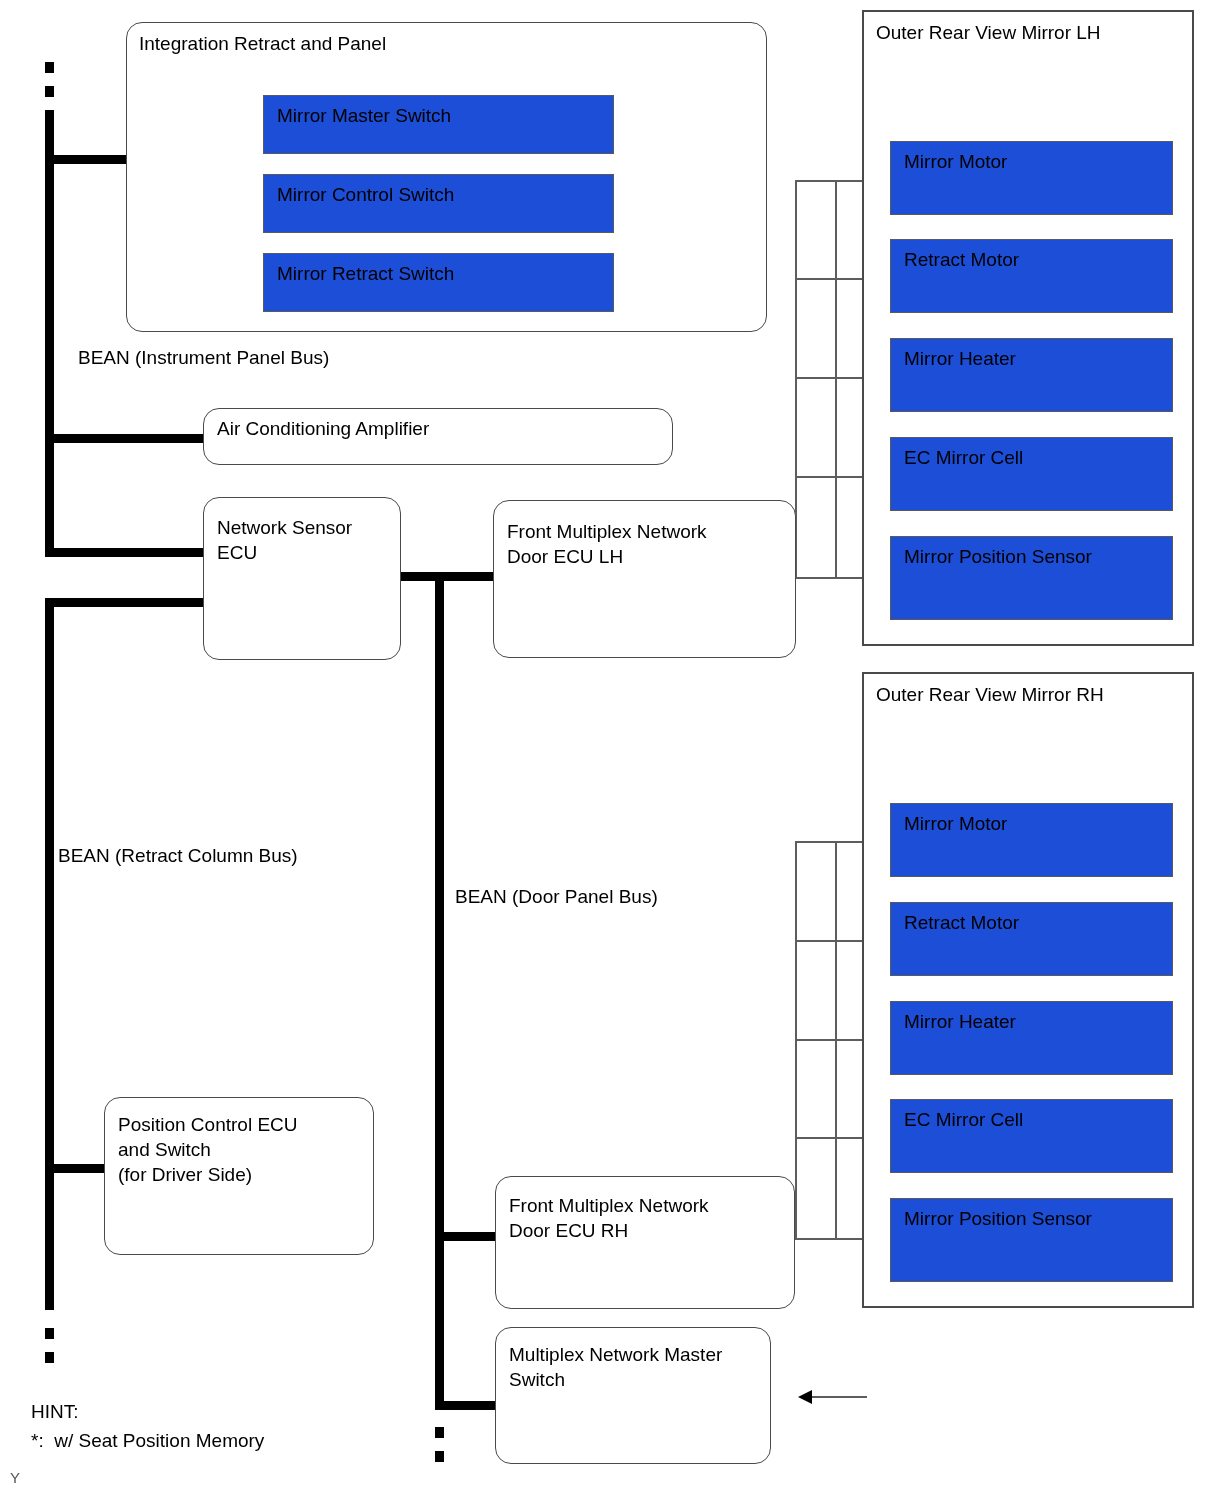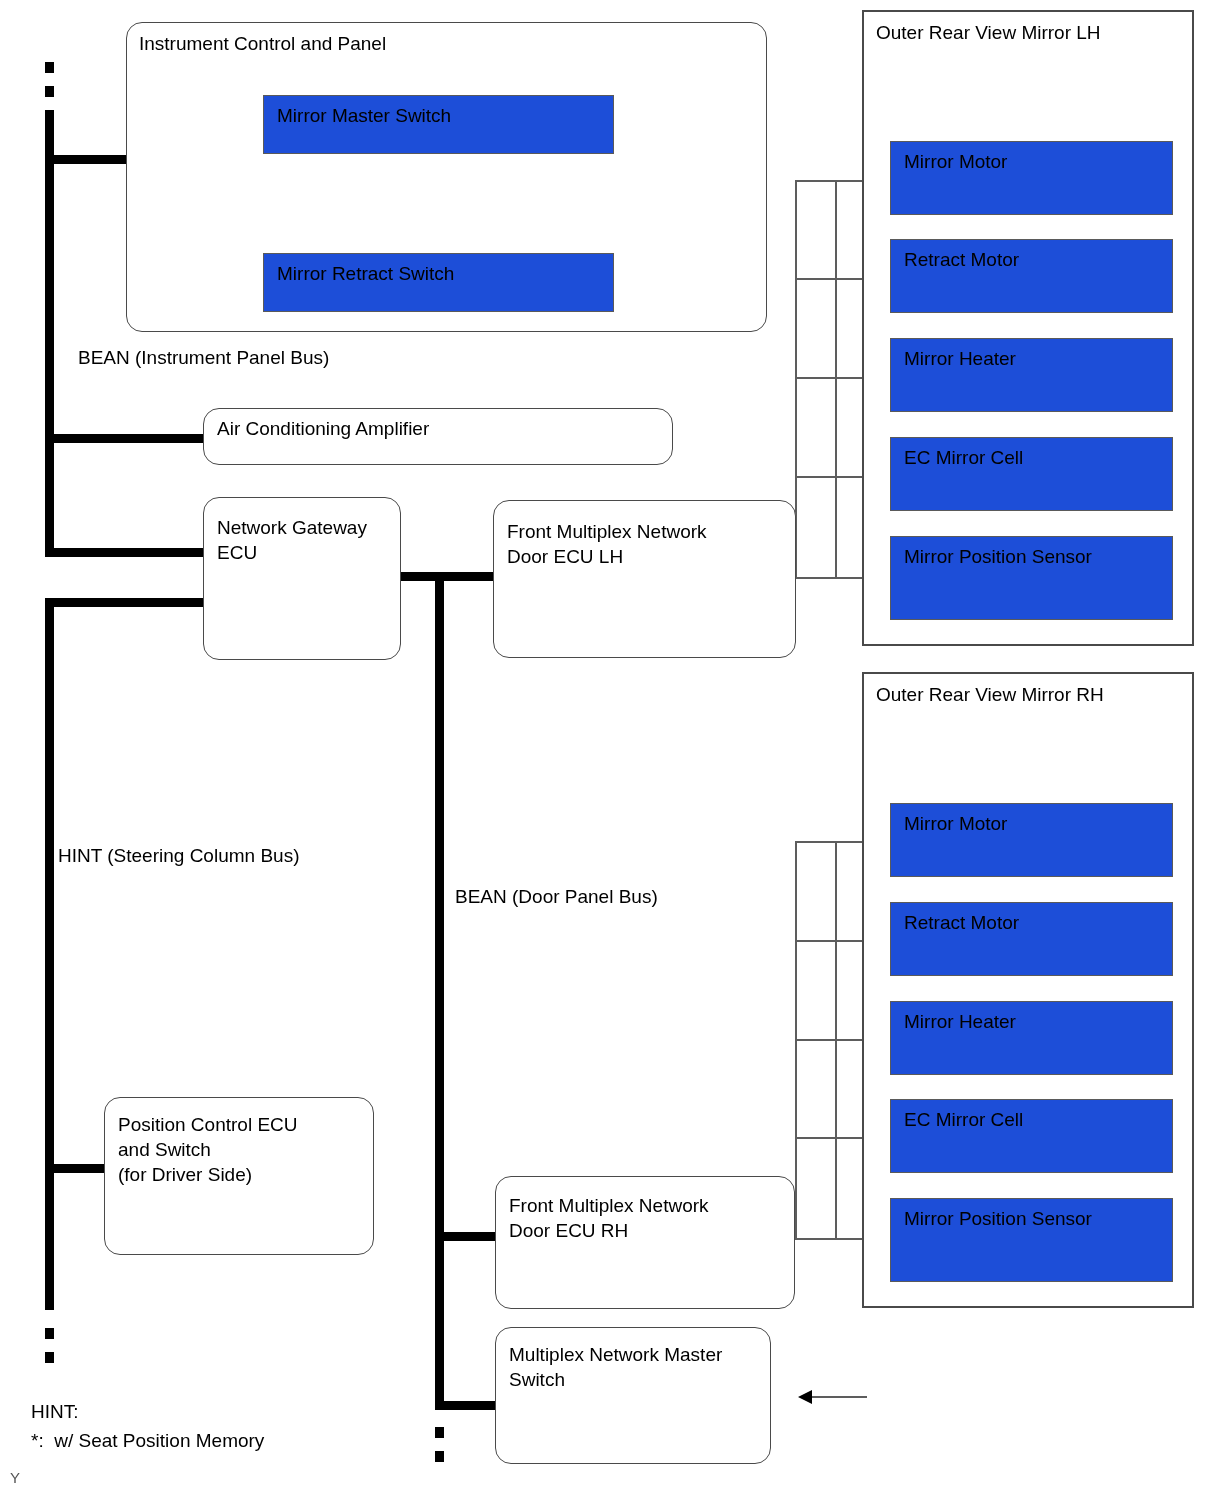--- a/index.html
+++ b/index.html
@@ -178,42 +178,45 @@
   <div class="sig-h" style="left:795px; top:1137px; width:95px;"></div>
   <div class="arrow-r" style="left:862px; top:1131px;"></div>
 
   <div class="sig-h" style="left:795px; top:1238px; width:95px;"></div>
   <div class="arrow-r" style="left:862px; top:1232px;"></div>
 
   <div class="sig-h" style="left:812px; top:1396px; width:55px;"></div>
   <div class="arrow-l" style="left:798px; top:1390px;"></div>
 
   <div class="rbox" style="left:126px; top:22px; width:641px; height:310px;">
-    <div class="panellbl">Instrument Control and Panel</div>
+    <div class="panellbl">Integration Retract and Panel</div>
 
     <div class="sbox" style="left:136px; top:72px; width:351px; height:59px;">
       <div class="boxlbl">Mirror Master Switch</div>
     </div>
 
+    <div class="sbox" style="left:136px; top:151px; width:351px; height:59px;">
+      <div class="boxlbl">Mirror Control Switch</div>
+    </div>
 
     <div class="sbox" style="left:136px; top:230px; width:351px; height:59px;">
       <div class="boxlbl">Mirror Retract Switch</div>
     </div>
   </div>
 
   <div class="lbl" style="left:62px; top:345px;margin-left:16px;">BEAN (Instrument Panel Bus)</div>
-  <div class="lbl" style="left:58px; top:843px;">HINT (Steering Column Bus)</div>
+  <div class="lbl" style="left:58px; top:843px;">BEAN (Retract Column Bus)</div>
   <div class="lbl" style="left:455px; top:884px;text-align:center;">BEAN (Door Panel Bus)</div>
 
   <div class="rbox" style="left:203px; top:408px; width:470px; height:57px;">
     <div class="boxlbl">Air Conditioning Amplifier</div>
   </div>
 
   <div class="rbox" style="left:203px; top:497px; width:198px; height:163px;">
-    <div class="boxlbl" style="top:17px;">Network Gateway
+    <div class="boxlbl" style="top:17px;">Network Sensor
 ECU</div>
   </div>
 
   <div class="rbox" style="left:493px; top:500px; width:303px; height:158px;">
     <div class="boxlbl" style="top:18px;">Front Multiplex Network
 Door ECU LH</div>
   </div>
 
   <div class="rbox" style="left:104px; top:1097px; width:270px; height:158px;">
     <div class="boxlbl" style="top:14px;">Position Control ECU

